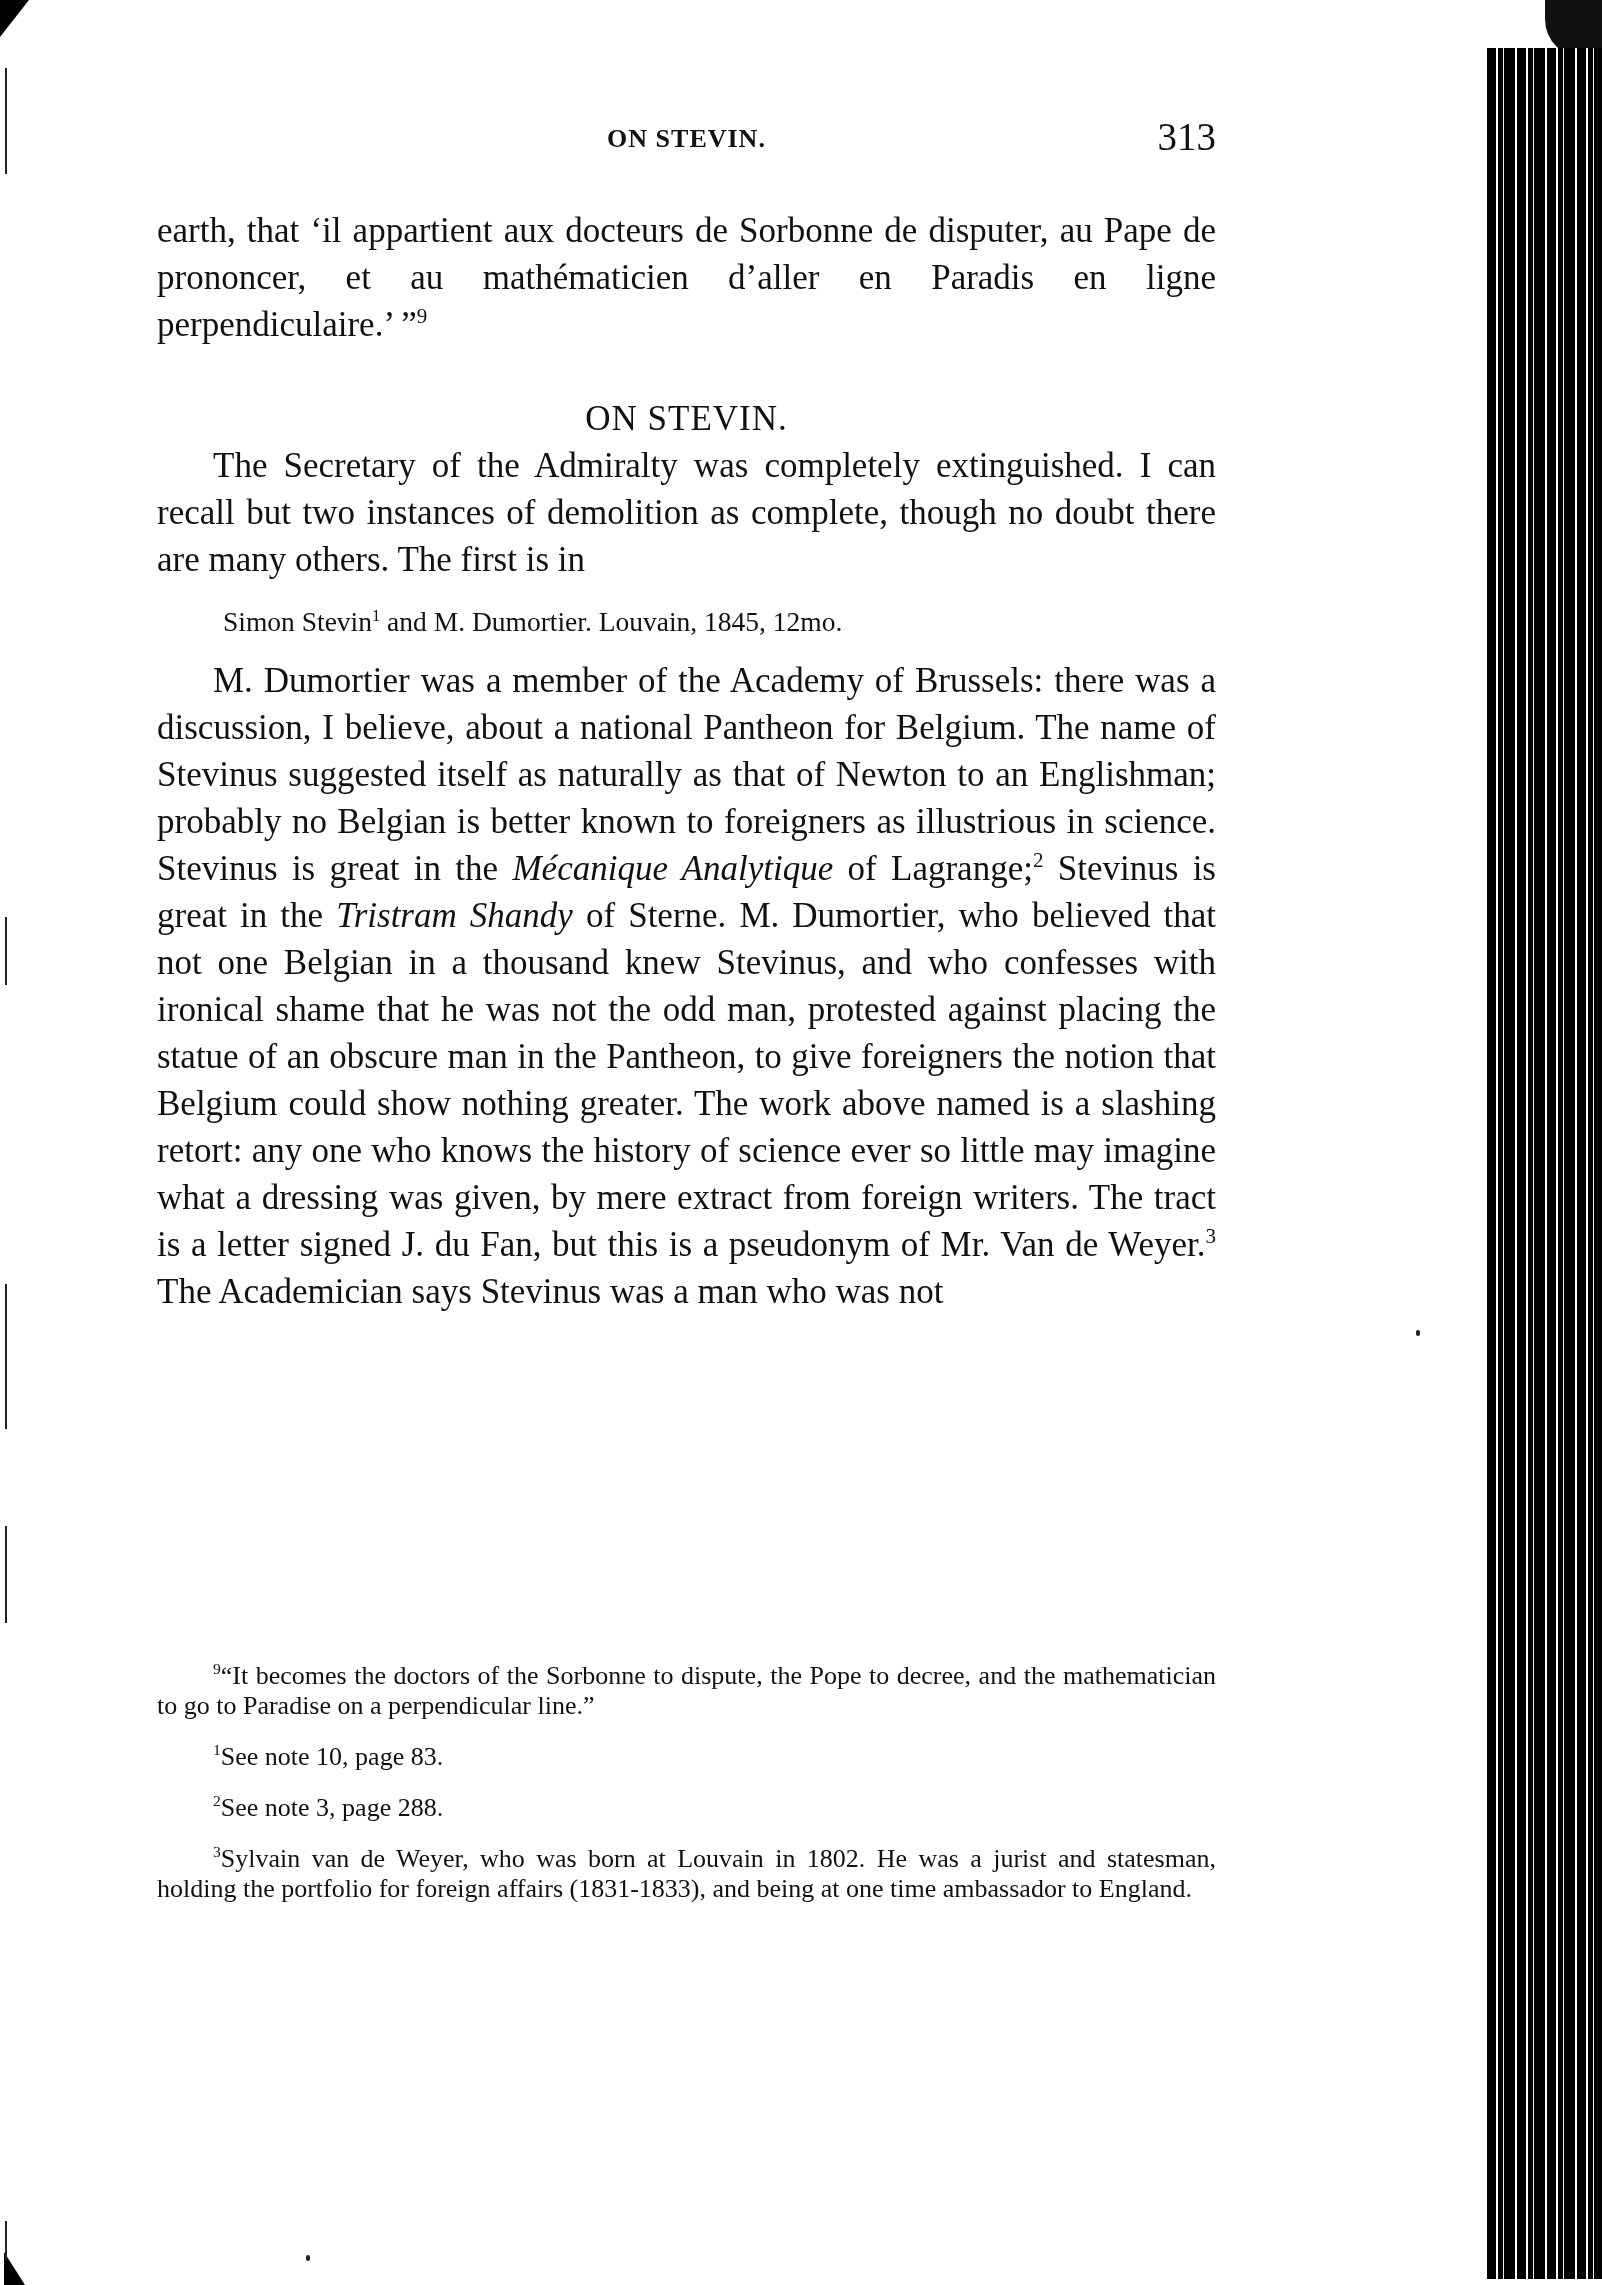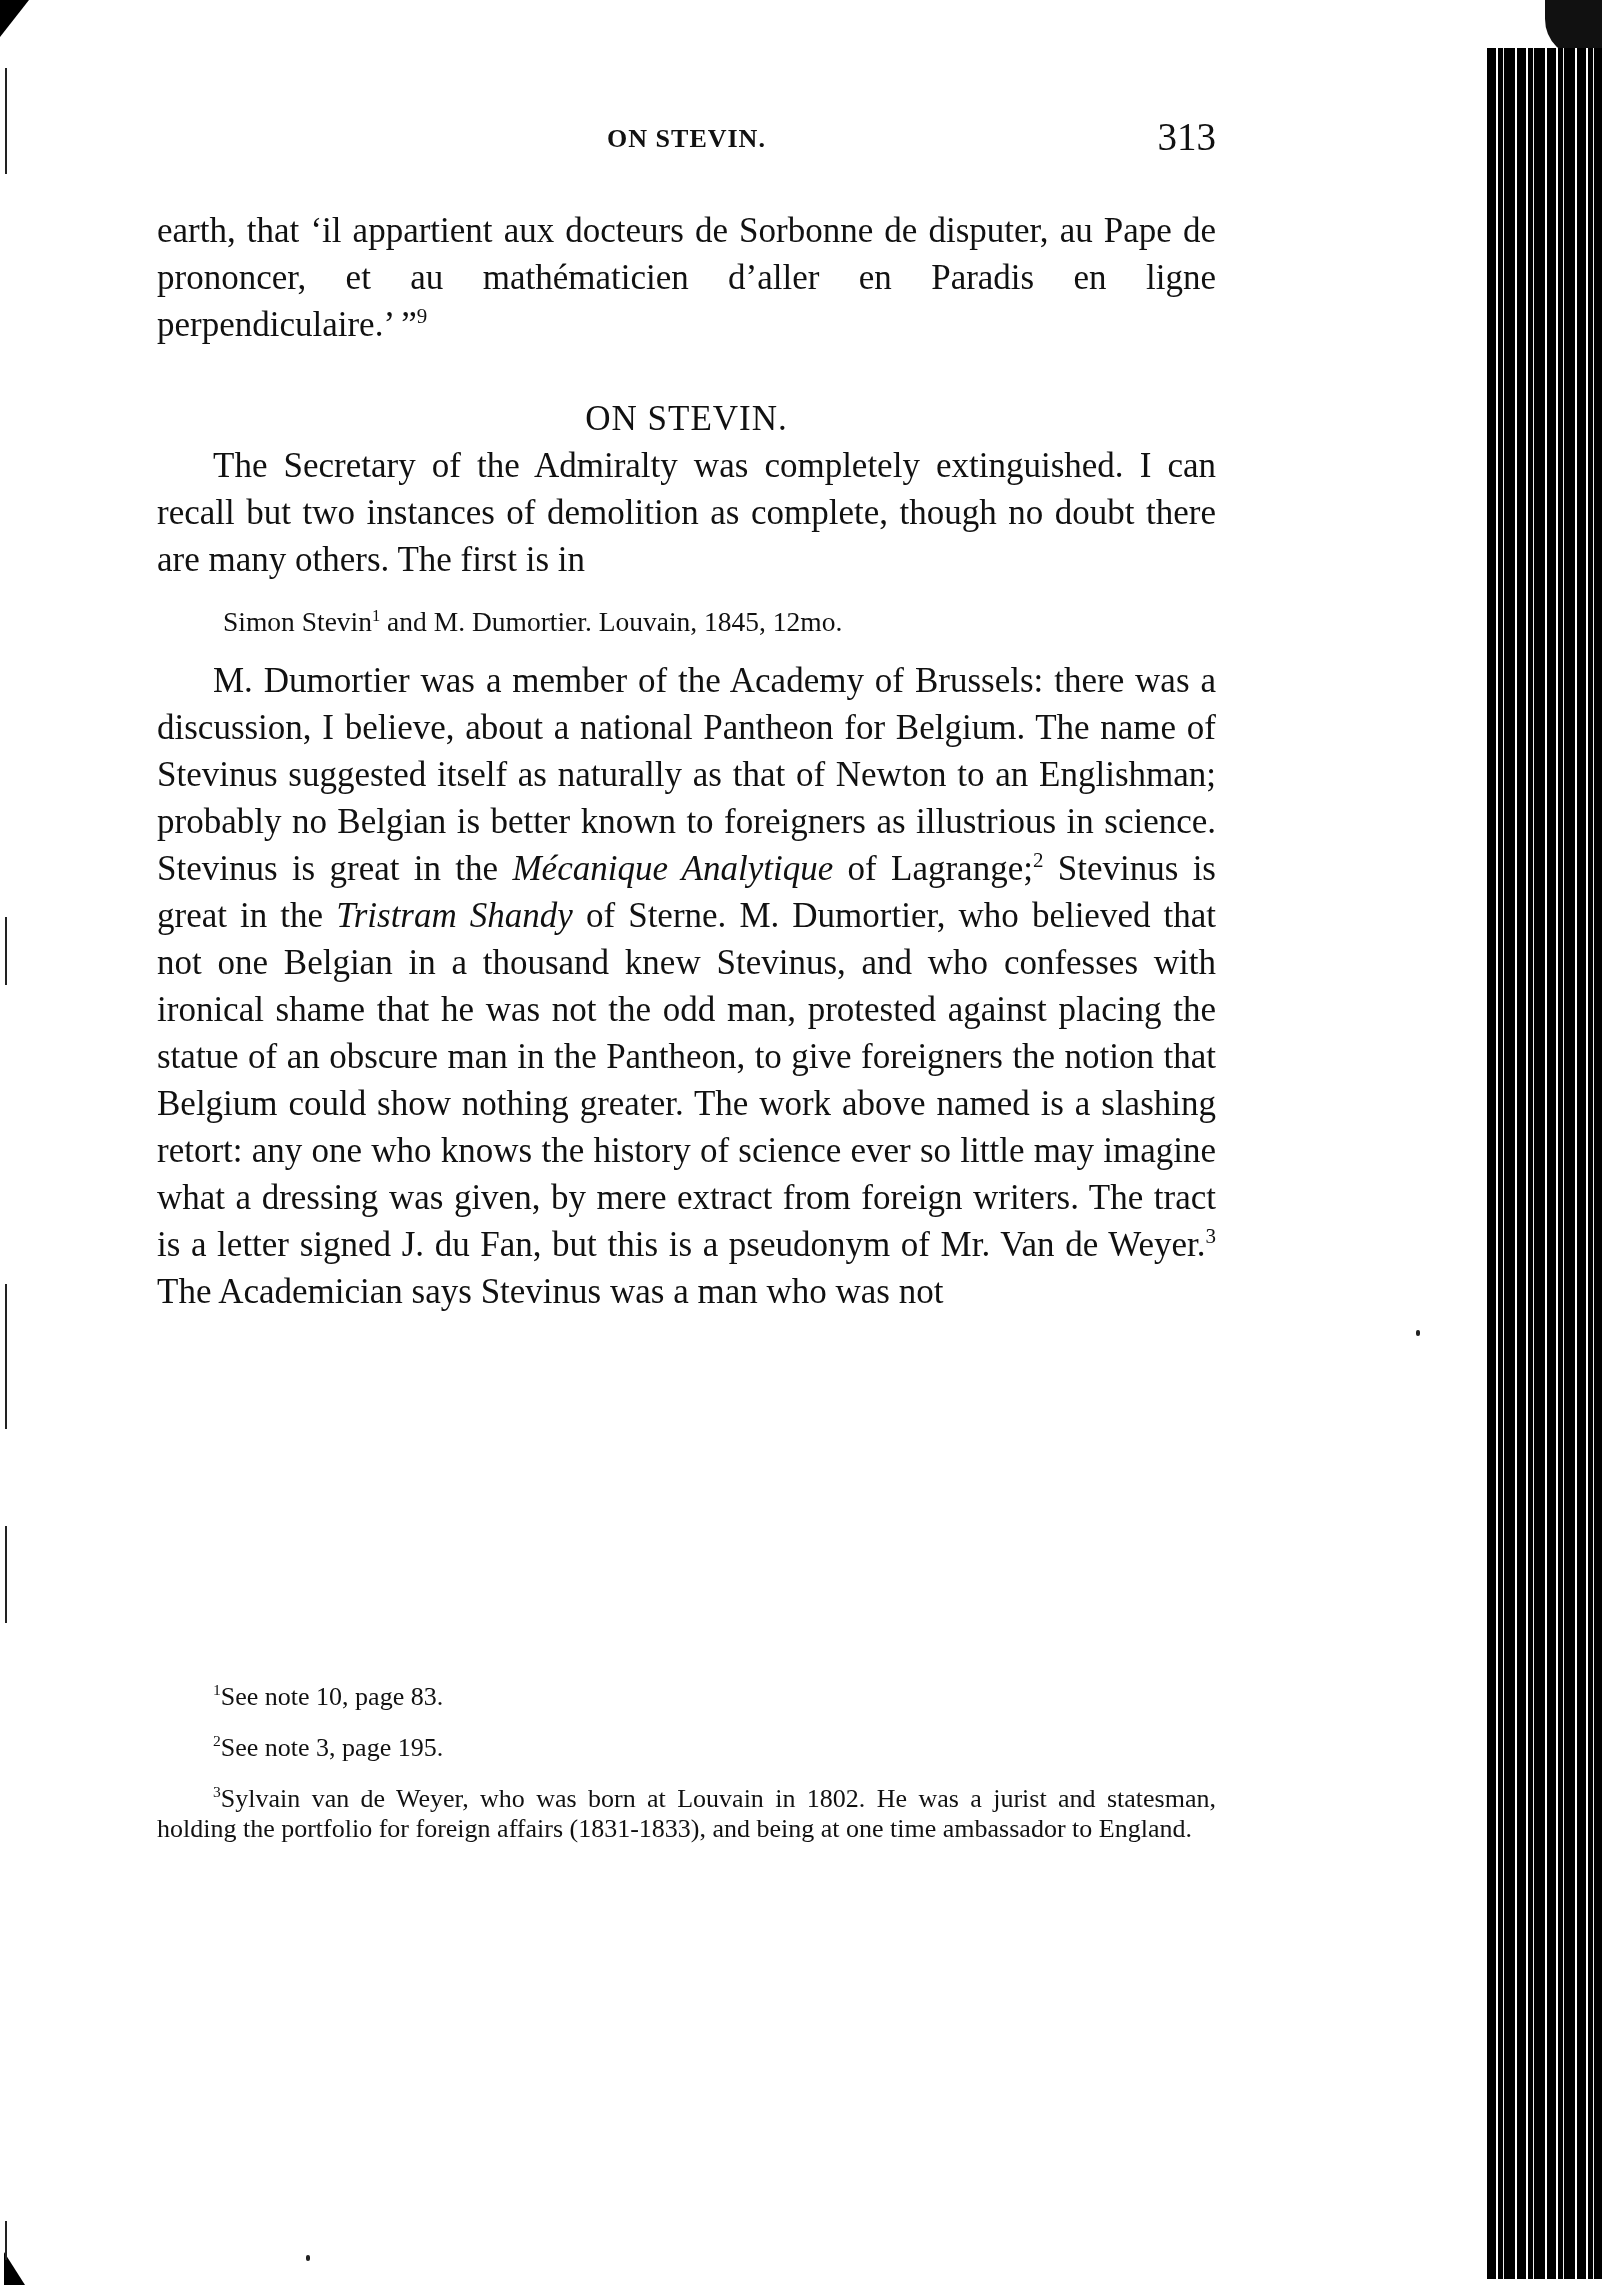--- a/index.html
+++ b/index.html
@@ -58,17 +58,18 @@
 </div>
 
 <div class="text-block" style="top:395px">
   <div class="section-title">ON STEVIN.</div>
   <p class="body-text indent">The Secretary of the Admiralty was completely extinguished. I can recall but two instances of demolition as complete, though no doubt there are many others. The first is in</p>
   <p class="bib" style="margin-top:19.3px"><span>Simon Stevin</span><sup>1</sup><span> and M. Dumortier.  Louvain, 1845, 12mo.</span></p>
   <p class="body-text indent" style="margin-top:15.4px"><span>M. Dumortier was a member of the Academy of Brussels: there was a discussion, I believe, about a national Pantheon for Belgium. The name of Stevinus suggested itself as naturally as that of Newton to an Englishman; probably no Belgian is better known to foreigners as illustrious in science. Stevinus is great in the </span><i>Mécanique Analytique</i><span> of Lagrange;</span><sup>2</sup><span> Stevinus is great in the </span><i>Tristram Shandy</i><span> of Sterne. M. Dumortier, who believed that not one Belgian in a thousand knew Stevinus, and who confesses with ironical shame that he was not the odd man, protested against placing the statue of an obscure man in the Pantheon, to give foreigners the notion that Belgium could show nothing greater. The work above named is a slashing retort: any one who knows the history of science ever so little may imagine what a dressing was given, by mere extract from foreign writers. The tract is a letter signed J. du Fan, but this is a pseudonym of Mr. Van de Weyer.</span><sup>3</sup><span> The Academician says Stevinus was a man who was not</span></p>
 </div>
 
 <div class="text-block" style="top:1661px">
+  <p class="fn indent"><sup>9</sup><span>“It becomes the doctors of the Sorbonne to dispute, the Pope to decree, and the mathematician to go to Paradise on a perpendicular line.”</span></p>
   <p class="fn indent fn-gap"><sup>1</sup><span>See note 10, page 83.</span></p>
-  <p class="fn indent fn-gap"><sup>2</sup><span>See note 3, page 195.</span></p>
+  <p class="fn indent fn-gap"><sup>2</sup><span>See note 3, page 288.</span></p>
   <p class="fn indent fn-gap"><sup>3</sup><span>Sylvain van de Weyer, who was born at Louvain in 1802. He was a jurist and statesman, holding the portfolio for foreign affairs (1831-1833), and being at one time ambassador to England.</span></p>
 </div>
 
 
 </body></html>

